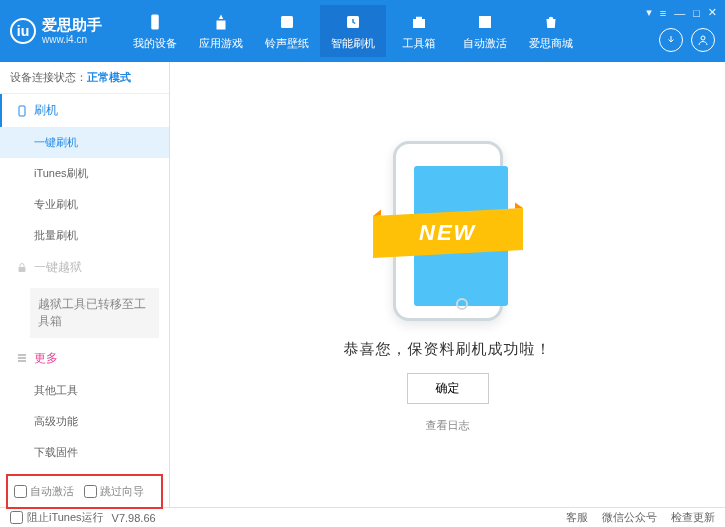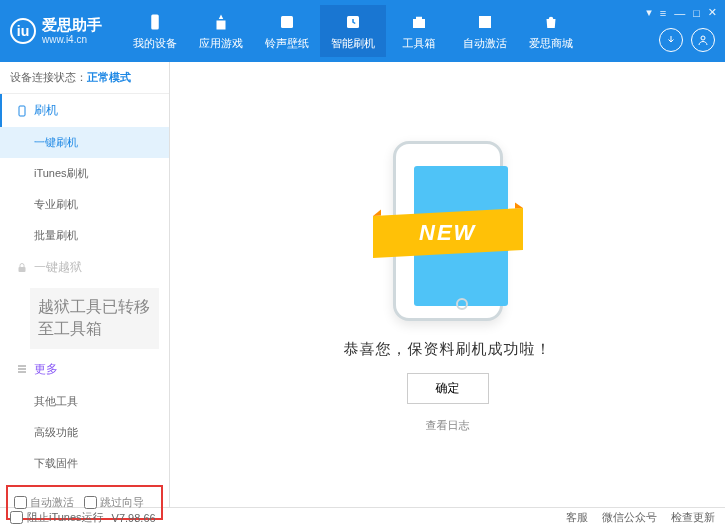--- a/index.html
+++ b/index.html
@@ -17,25 +17,25 @@
 .nav-icon svg{width:18px;height:18px;fill:#fff}
 .header-right{position:absolute;right:8px;top:6px;display:flex;gap:8px;align-items:center}
 .header-right span{font-size:11px;cursor:pointer;opacity:.9}
 .header-icons{position:absolute;right:10px;top:28px;display:flex;gap:8px}
 .circ-btn{width:24px;height:24px;border:1.5px solid #fff;border-radius:50%;display:flex;align-items:center;justify-content:center;cursor:pointer}
 .circ-btn svg{width:12px;height:12px;fill:none;stroke:#fff;stroke-width:2}
 .body{display:flex;height:445px}
 .sidebar{width:170px;border-right:1px solid #e0e0e0;display:flex;flex-direction:column}
 .status-bar{padding:8px 10px;font-size:11px;color:#666;border-bottom:1px solid #eee}
 .status-val{color:#1e88e5;font-weight:bold}
-.side-section{padding:8px 14px;display:flex;align-items:center;gap:6px;font-size:12px;color:#8b5cf6;border-left:2px solid transparent;cursor:pointer}
+.side-section{padding:8px 14px;display:flex;align-items:center;gap:6px;font-size:12px;color:#ec4899;border-left:2px solid transparent;cursor:pointer}
 .side-section.active-parent{border-left:2px solid #1e88e5;color:#1e88e5}
 .side-sub{padding:8px 10px 8px 34px;font-size:11px;color:#666;cursor:pointer}
 .side-sub.active{background:#e3f2fd;color:#1e88e5}
-.side-note{margin:4px 10px 4px 30px;padding:8px;background:#f5f5f5;font-size:16px;color:#888;line-height:1.4}
+.side-note{margin:4px 10px 4px 30px;padding:8px;background:#f5f5f5;font-size:12px;color:#888;line-height:1.4}
 .checkbox-row{border:2px solid #e53935;margin:6px;padding:8px 6px;display:flex;gap:10px;font-size:11px;color:#888}
 .checkbox-row label{display:flex;align-items:center;gap:3px}
 .device-info{padding:6px 10px;font-size:11px}
 .main{flex:1;display:flex;flex-direction:column;align-items:center;justify-content:center;gap:14px;position:relative}
 .phone-img{position:relative;width:130px;height:190px}
 .phone-body{width:110px;height:180px;background:#fff;border:3px solid #cfd8dc;border-radius:16px;position:absolute;left:10px;top:5px;box-shadow:0 4px 12px rgba(0,0,0,.1)}
 .phone-screen{position:absolute;left:18px;top:22px;width:94px;height:140px;background:#4fc3f7;border-radius:3px}
 .phone-btn{position:absolute;left:60px;bottom:8px;width:12px;height:12px;border:2px solid #cfd8dc;border-radius:50%}
 .new-banner{position:absolute;top:76px;left:-10px;right:-10px;height:42px;background:#ffc107;display:flex;align-items:center;justify-content:center;transform:skewY(-3deg)}
 .new-banner::before,.new-banner::after{content:"";position:absolute;top:-6px;width:0;height:0;border-bottom:6px solid #ff8f00}

